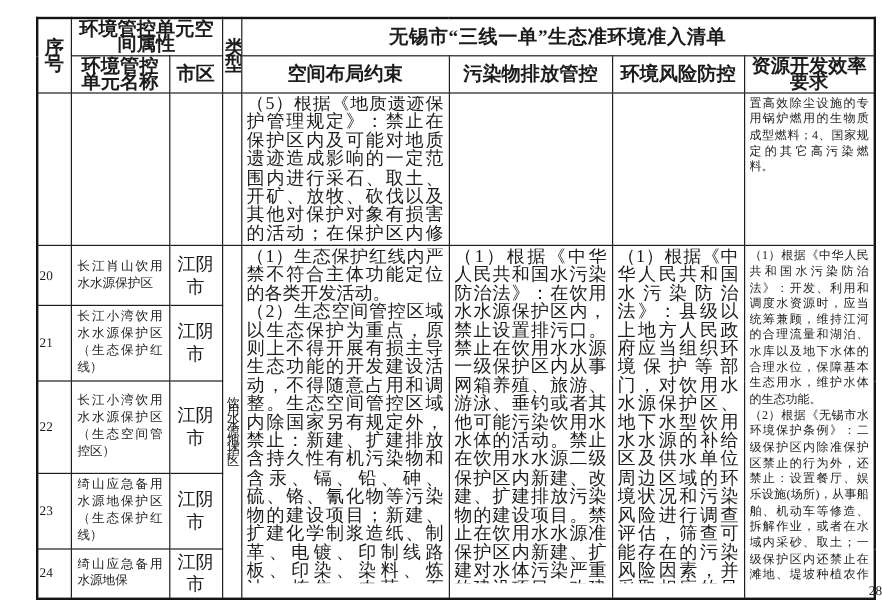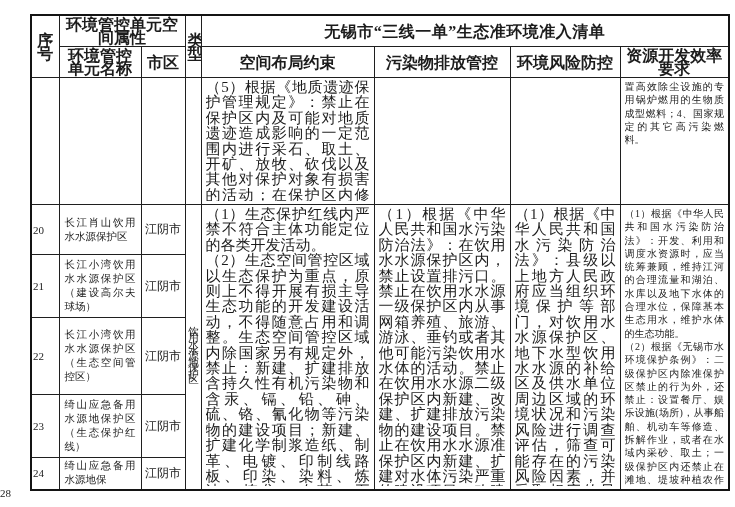--- a/index.html
+++ b/index.html
@@ -26,37 +26,37 @@
   tr.r20 { height: 50px; }
   tr.r21 { height: 63px; }
   tr.r22 { height: 77px; }
   tr.r23 { height: 63px; }
   tr.r24 { height: 32px; }
   .num-cell { text-align: left; font-size: 11px; padding: 1px; }
   .name-cell {
     font-size: 10.5px; line-height: 14px; text-align: justify;
     padding: 1px 5px;
   }
-  .district-cell { text-align: center; font-size: 12px; padding: 1px; }
+  .district-cell { text-align: center; font-size: 15px; padding: 1px; }
   .type-cell { text-align: center; padding: 0; }
   .type-cell .vert {
     writing-mode: vertical-rl; text-orientation: upright;
     font-size: 10.5px; letter-spacing: 6px; display: inline-block;
   }
   td.long { vertical-align: top; padding: 2px 4px; }
   td.long .clip {
     overflow: hidden; white-space: pre-line; text-align: justify;
     font-size: 15px; line-height: 15.4px;
   }
   td.long .clip.h-cont { height: 121px; }
   td.long .clip.h-merged { height: 279px; }
   td.col8 .clip { font-size: 10px; line-height: 13.3px; }
   .page-number {
     position: absolute; bottom: 8px; left: 0; width: 735px;
-    text-align: left; font-size: 11px; color: #222;
+    text-align: right; font-size: 11px; color: #222;
   }
 </style>
 </head>
 <body>
 
 <div class="page">
   <table class="doc">
     <colgroup>
       <col style="width:28px">
         <col style="width:82px">
@@ -125,21 +125,21 @@
       </td>
       <td rowspan="5" class="long col8">
         <div class="clip h-merged">（1）根据《中华人民共和国水污染防治法》：开发、利用和调度水资源时，应当统筹兼顾，维持江河的合理流量和湖泊、水库以及地下水体的合理水位，保障基本生态用水，维护水体的生态功能。
 （2）根据《无锡市水环境保护条例》：二级保护区内除准保护区禁止的行为外，还禁止：设置餐厅、娱乐设施(场所)，从事船舶、机动车等修造、拆解作业，或者在水域内采砂、取土；一级保护区内还禁止在滩地、堤坡种植农作物。从事游泳、垂钓或者其他可能污染饮用水水体的活动。
 （3）禁止销售使用燃料为“Ⅲ</div>
       </td>
     </tr>
 
     <tr class="r21">
       <td class="num-cell">21</td>
-      <td class="name-cell">长江小湾饮用水水源保护区（建设高尔夫球场）</td>
+      <td class="name-cell">长江小湾饮用水水源保护区（生态保护红线）</td>
       <td class="district-cell">江阴市</td>
     </tr>
 
     <tr class="r22">
       <td class="num-cell">22</td>
       <td class="name-cell">长江小湾饮用水水源保护区（生态空间管控区）</td>
       <td class="district-cell">江阴市</td>
     </tr>
 
     <tr class="r23">

